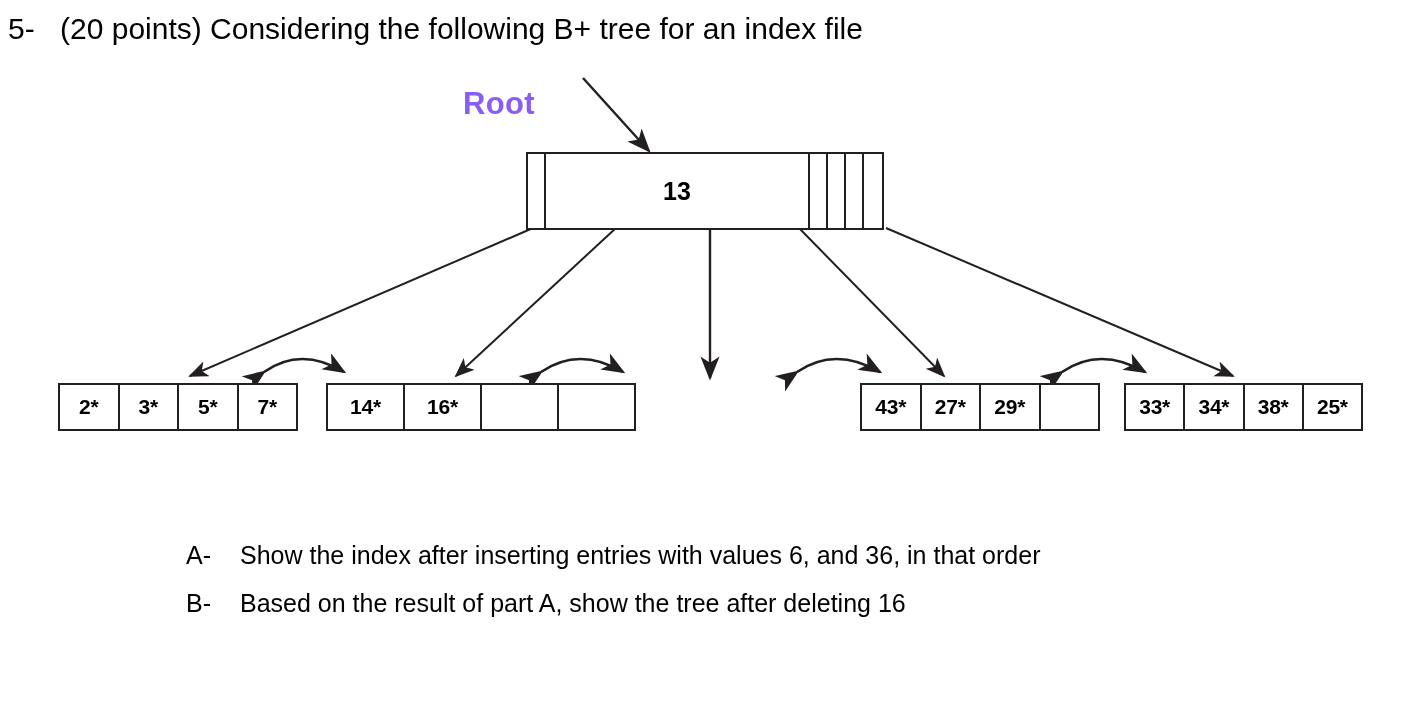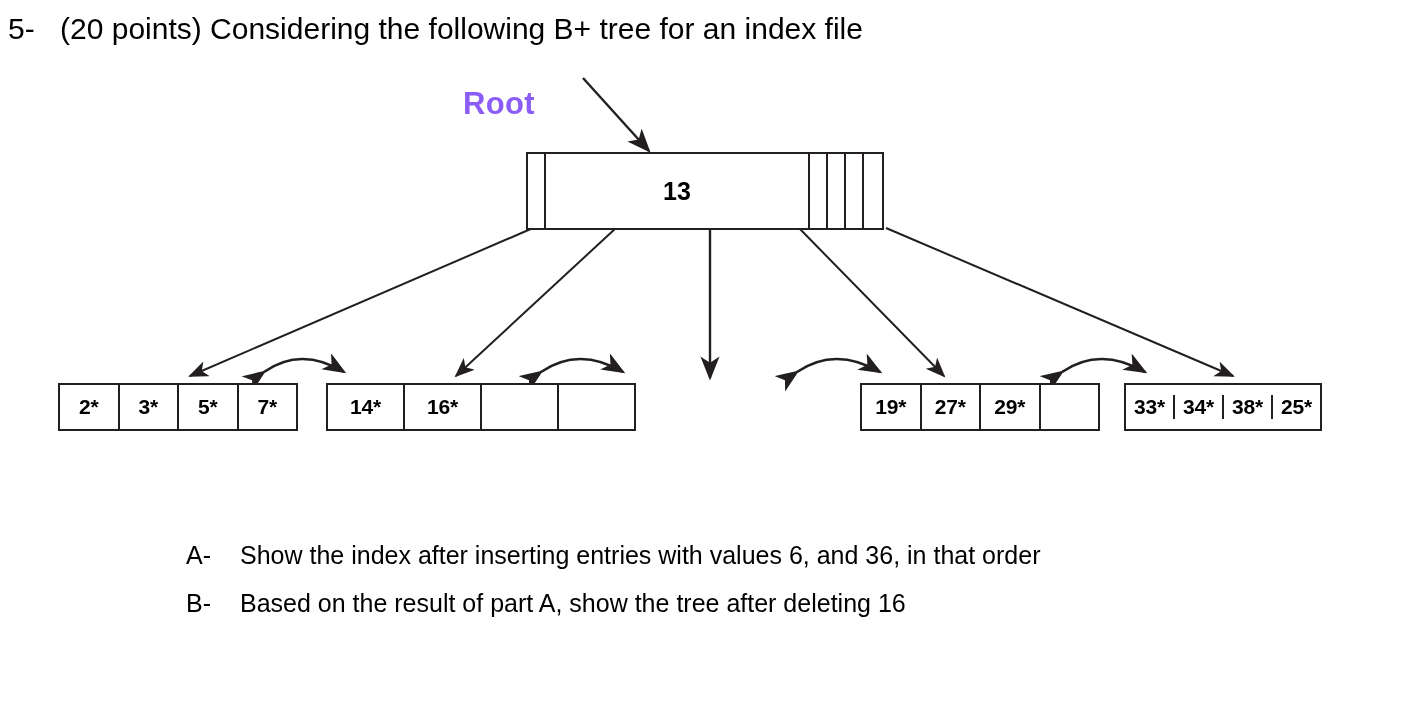--- a/index.html
+++ b/index.html
@@ -108,21 +108,21 @@
     letter-spacing: -0.2px;
   }
   .leaf .cell.empty-cell {
     color: transparent;
   }
 
   #leaf-1 { left: 58px;   width: 240px; }
   #leaf-2 { left: 326px;  width: 310px; }
   #leaf-3 { left: 594px;  width: 239px; }
   #leaf-4 { left: 860px;  width: 240px; }
-  #leaf-5 { left: 1124px; width: 198px; align-items: center; }
+  #leaf-5 { left: 1124px; width: 239px; }
 
   
   #sub-questions {
     position: absolute;
     left: 186px;
     top: 531px;
     width: 1100px;
     font-size: 25px;
     line-height: 48px;
     color: #000000;
@@ -195,21 +195,21 @@
 
   <div class="node leaf" id="leaf-2">
     <div class="cell">14*</div>
     <div class="cell">16*</div>
     <div class="cell empty-cell"></div>
     <div class="cell empty-cell"></div>
   </div>
 
 
   <div class="node leaf" id="leaf-4">
-    <div class="cell">19*</div>
+    <div class="cell">43*</div>
     <div class="cell">27*</div>
     <div class="cell">29*</div>
     <div class="cell empty-cell"></div>
   </div>
 
   <div class="node leaf" id="leaf-5">
     <div class="cell">33*</div>
     <div class="cell">34*</div>
     <div class="cell">38*</div>
     <div class="cell">25*</div>

